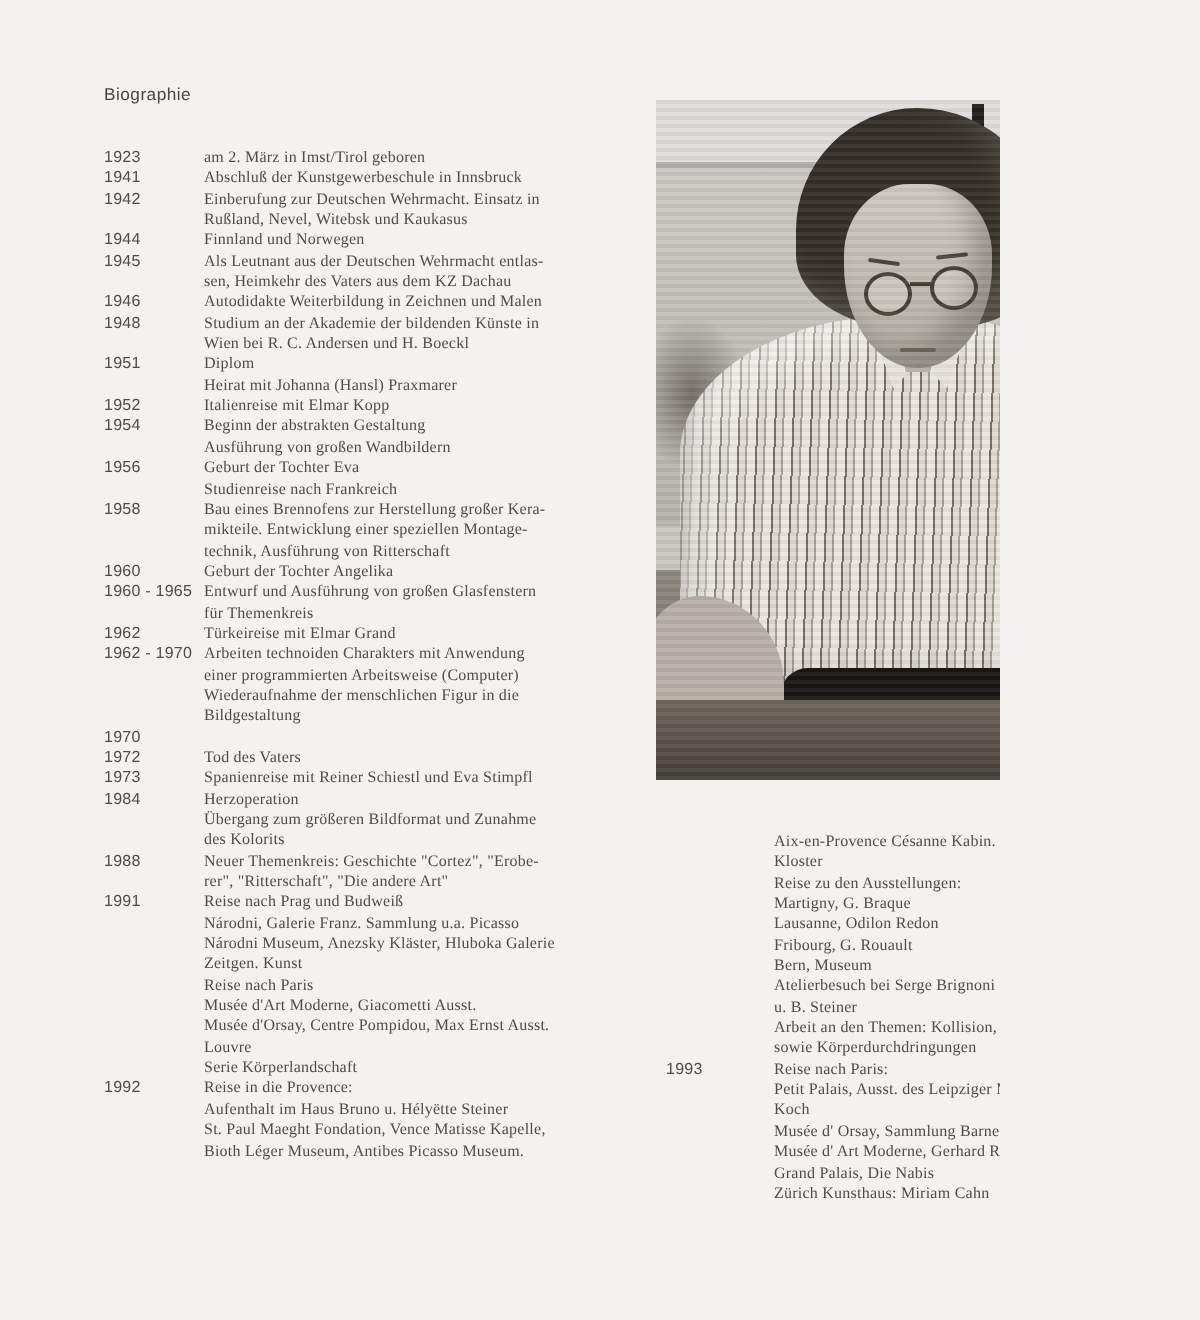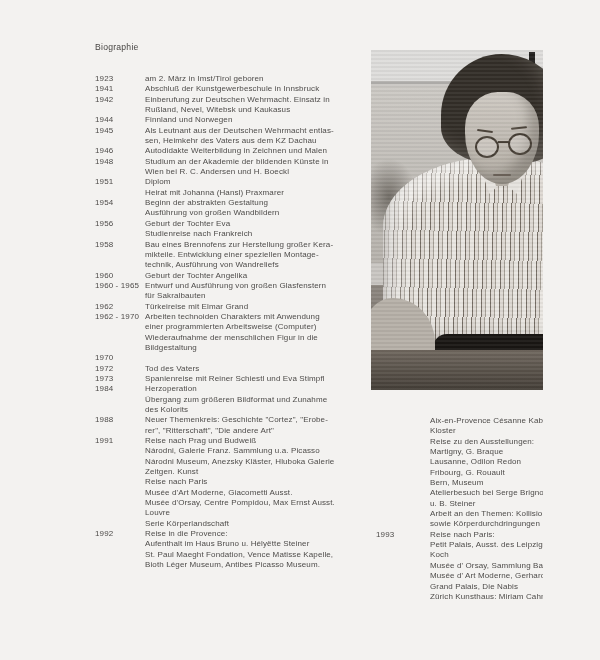--- a/index.html
+++ b/index.html
@@ -1,29 +1,29 @@
 <!DOCTYPE html>
 <html><head>
 <meta charset="utf-8">
 <style>
   * { margin:0; padding:0; box-sizing:border-box; }
   html,body { width:600px; height:660px; }
   body { background:#f3f2f0; font-family:"Liberation Sans", sans-serif; }
-  .page { position:relative; width:500px; height:660px; background:#f3f2f0; overflow:hidden;margin-left:43px; }
+  .page { position:relative; width:500px; height:660px; background:#f3f2f0; overflow:hidden; }
 
   .title { position:absolute; left:52px; top:42px; font-size:8.6px; font-weight:normal;
            color:#474543; letter-spacing:.25px; }
 
   .timeline { position:absolute; color:#4e4c4a; font-size:8px; line-height:10.35px; letter-spacing:.12px; }
   .timeline-left  { left:52px;  top:74px;  width:274px; }
   .timeline-right { left:333px; top:416px; width:252px; }
   .entry { display:flex; align-items:flex-start; }
   .entry .year { flex:0 0 50px; white-space:pre; }
   .timeline-right .entry .year { flex:0 0 54px; }
-  .entry .text { flex:1; white-space:pre-line; }
+  .entry .text { flex:1; white-space:pre-line;font-family:Liberation Serif, serif; }
 
   
   .photo { position:absolute; left:328px; top:50px; width:252px; height:340px;
            background:#c9c6c2; overflow:hidden; }
   .ph-wall { position:absolute; left:0; top:0; width:100%; height:34px;
              background:#dedddb; border-bottom:3px solid #b3b1ae; }
   .ph-mark { position:absolute; left:158px; top:2px; width:6px; height:25px; background:#211f1d; }
   .ph-painting { position:absolute; left:0; top:37px; width:100%; height:176px;
     background:
       radial-gradient(40px 55px at 18px 110px,  rgba(88,83,76,.75), rgba(88,83,76,0) 70%),
@@ -129,43 +129,47 @@
         <span class="year">1948</span>
         <span class="text">Studium an der Akademie der bildenden Künste in
 Wien bei R. C. Andersen und H. Boeckl</span>
       </div>
       <div class="entry">
         <span class="year">1951</span>
         <span class="text">Diplom
 Heirat mit Johanna (Hansl) Praxmarer</span>
       </div>
       <div class="entry">
+        <span class="year">1952</span>
+        <span class="text">Italienreise mit Elmar Kopp</span>
+      </div>
+      <div class="entry">
         <span class="year">1954</span>
         <span class="text">Beginn der abstrakten Gestaltung
 Ausführung von großen Wandbildern</span>
       </div>
       <div class="entry">
         <span class="year">1956</span>
         <span class="text">Geburt der Tochter Eva
 Studienreise nach Frankreich</span>
       </div>
       <div class="entry">
         <span class="year">1958</span>
         <span class="text">Bau eines Brennofens zur Herstellung großer Kera-
 mikteile. Entwicklung einer speziellen Montage-
-technik, Ausführung von Wandreliefs</span>
+technik, Ausführung von Ritterschaft</span>
       </div>
       <div class="entry">
         <span class="year">1960</span>
         <span class="text">Geburt der Tochter Angelika</span>
       </div>
       <div class="entry">
         <span class="year">1960 - 1965</span>
         <span class="text">Entwurf und Ausführung von großen Glasfenstern
-für Sakralbauten</span>
+für Themenkreis</span>
       </div>
       <div class="entry">
         <span class="year">1962</span>
         <span class="text">Türkeireise mit Elmar Grand</span>
       </div>
       <div class="entry">
         <span class="year">1962 - 1970</span>
         <span class="text">Arbeiten technoiden Charakters mit Anwendung
 einer programmierten Arbeitsweise (Computer)
 Wiederaufnahme der menschlichen Figur in die

